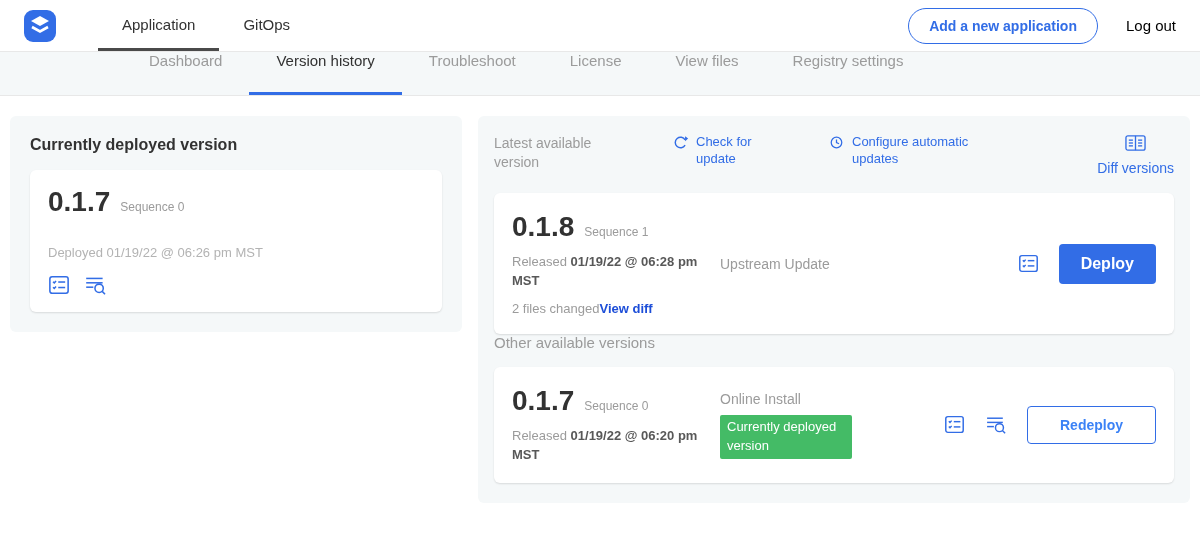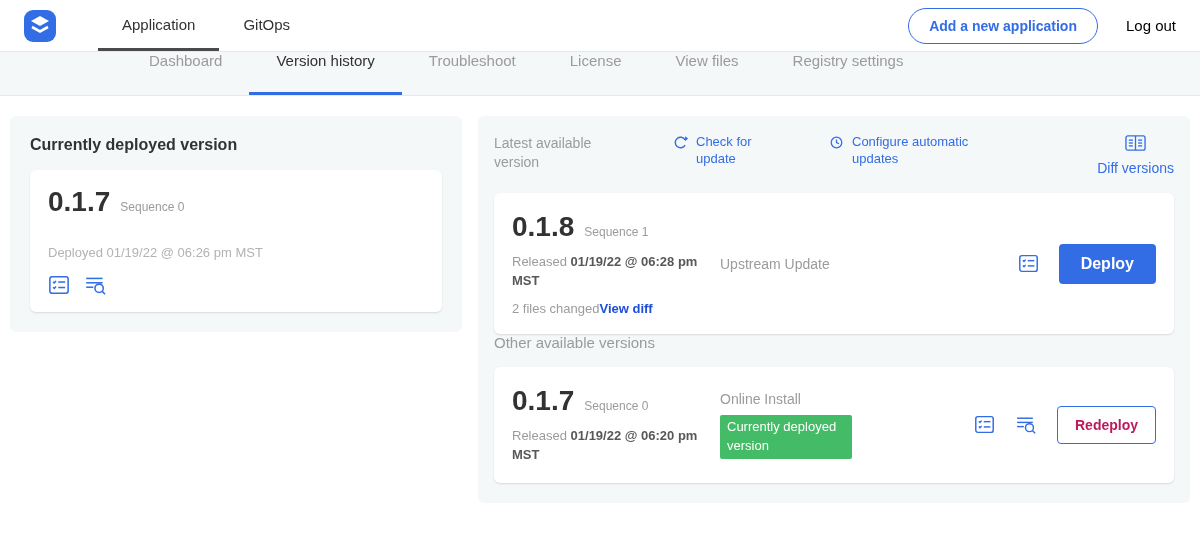--- a/index.html
+++ b/index.html
@@ -51,21 +51,21 @@
   .released { font-size:13px; color:#9b9b9b; margin-top:10px; width:190px; line-height:1.45; }
   .released b { color:#585858; }
   .files-line { font-size:13px; color:#9b9b9b; margin-top:10px; }
   .files-line a { color:#1d4ed8; font-weight:bold; text-decoration:none; margin-left:0; cursor:pointer; }
 
   .col-source { flex:1; font-size:14px; color:#9b9b9b; }
   .badge { display:inline-block; background:#44bb66; color:#fff; font-size:13px; line-height:1.45; padding:3px 7px; margin-top:8px; width:132px; border-radius:2px; }
 
   .col-actions { display:flex; align-items:center; gap:20px; }
   .deploy-btn { background:#326de6; color:#fff; border:none; border-radius:4px; font-family:inherit; font-size:16px; font-weight:bold; padding:11px 22px; cursor:pointer; }
-  .redeploy-btn { background:#fff; color:#be185d; border:1px solid #326de6; border-radius:4px; font-family:inherit; font-size:14px; font-weight:bold; padding:10px 17px; cursor:pointer; }
+  .redeploy-btn { background:#fff; color:#3b82f6; border:1px solid #326de6; border-radius:4px; font-family:inherit; font-size:14px; font-weight:bold; padding:10px 32px; cursor:pointer; }
 
   .other-title { font-size:15px; color:#9b9b9b; }
 </style>
 </head>
 <body>
 
 <header class="topnav">
   <div class="logo">
     <svg width="32" height="32" viewBox="0 0 32 32">
       <rect x="0" y="0" width="32" height="32" rx="9" fill="#326de6"></rect>

